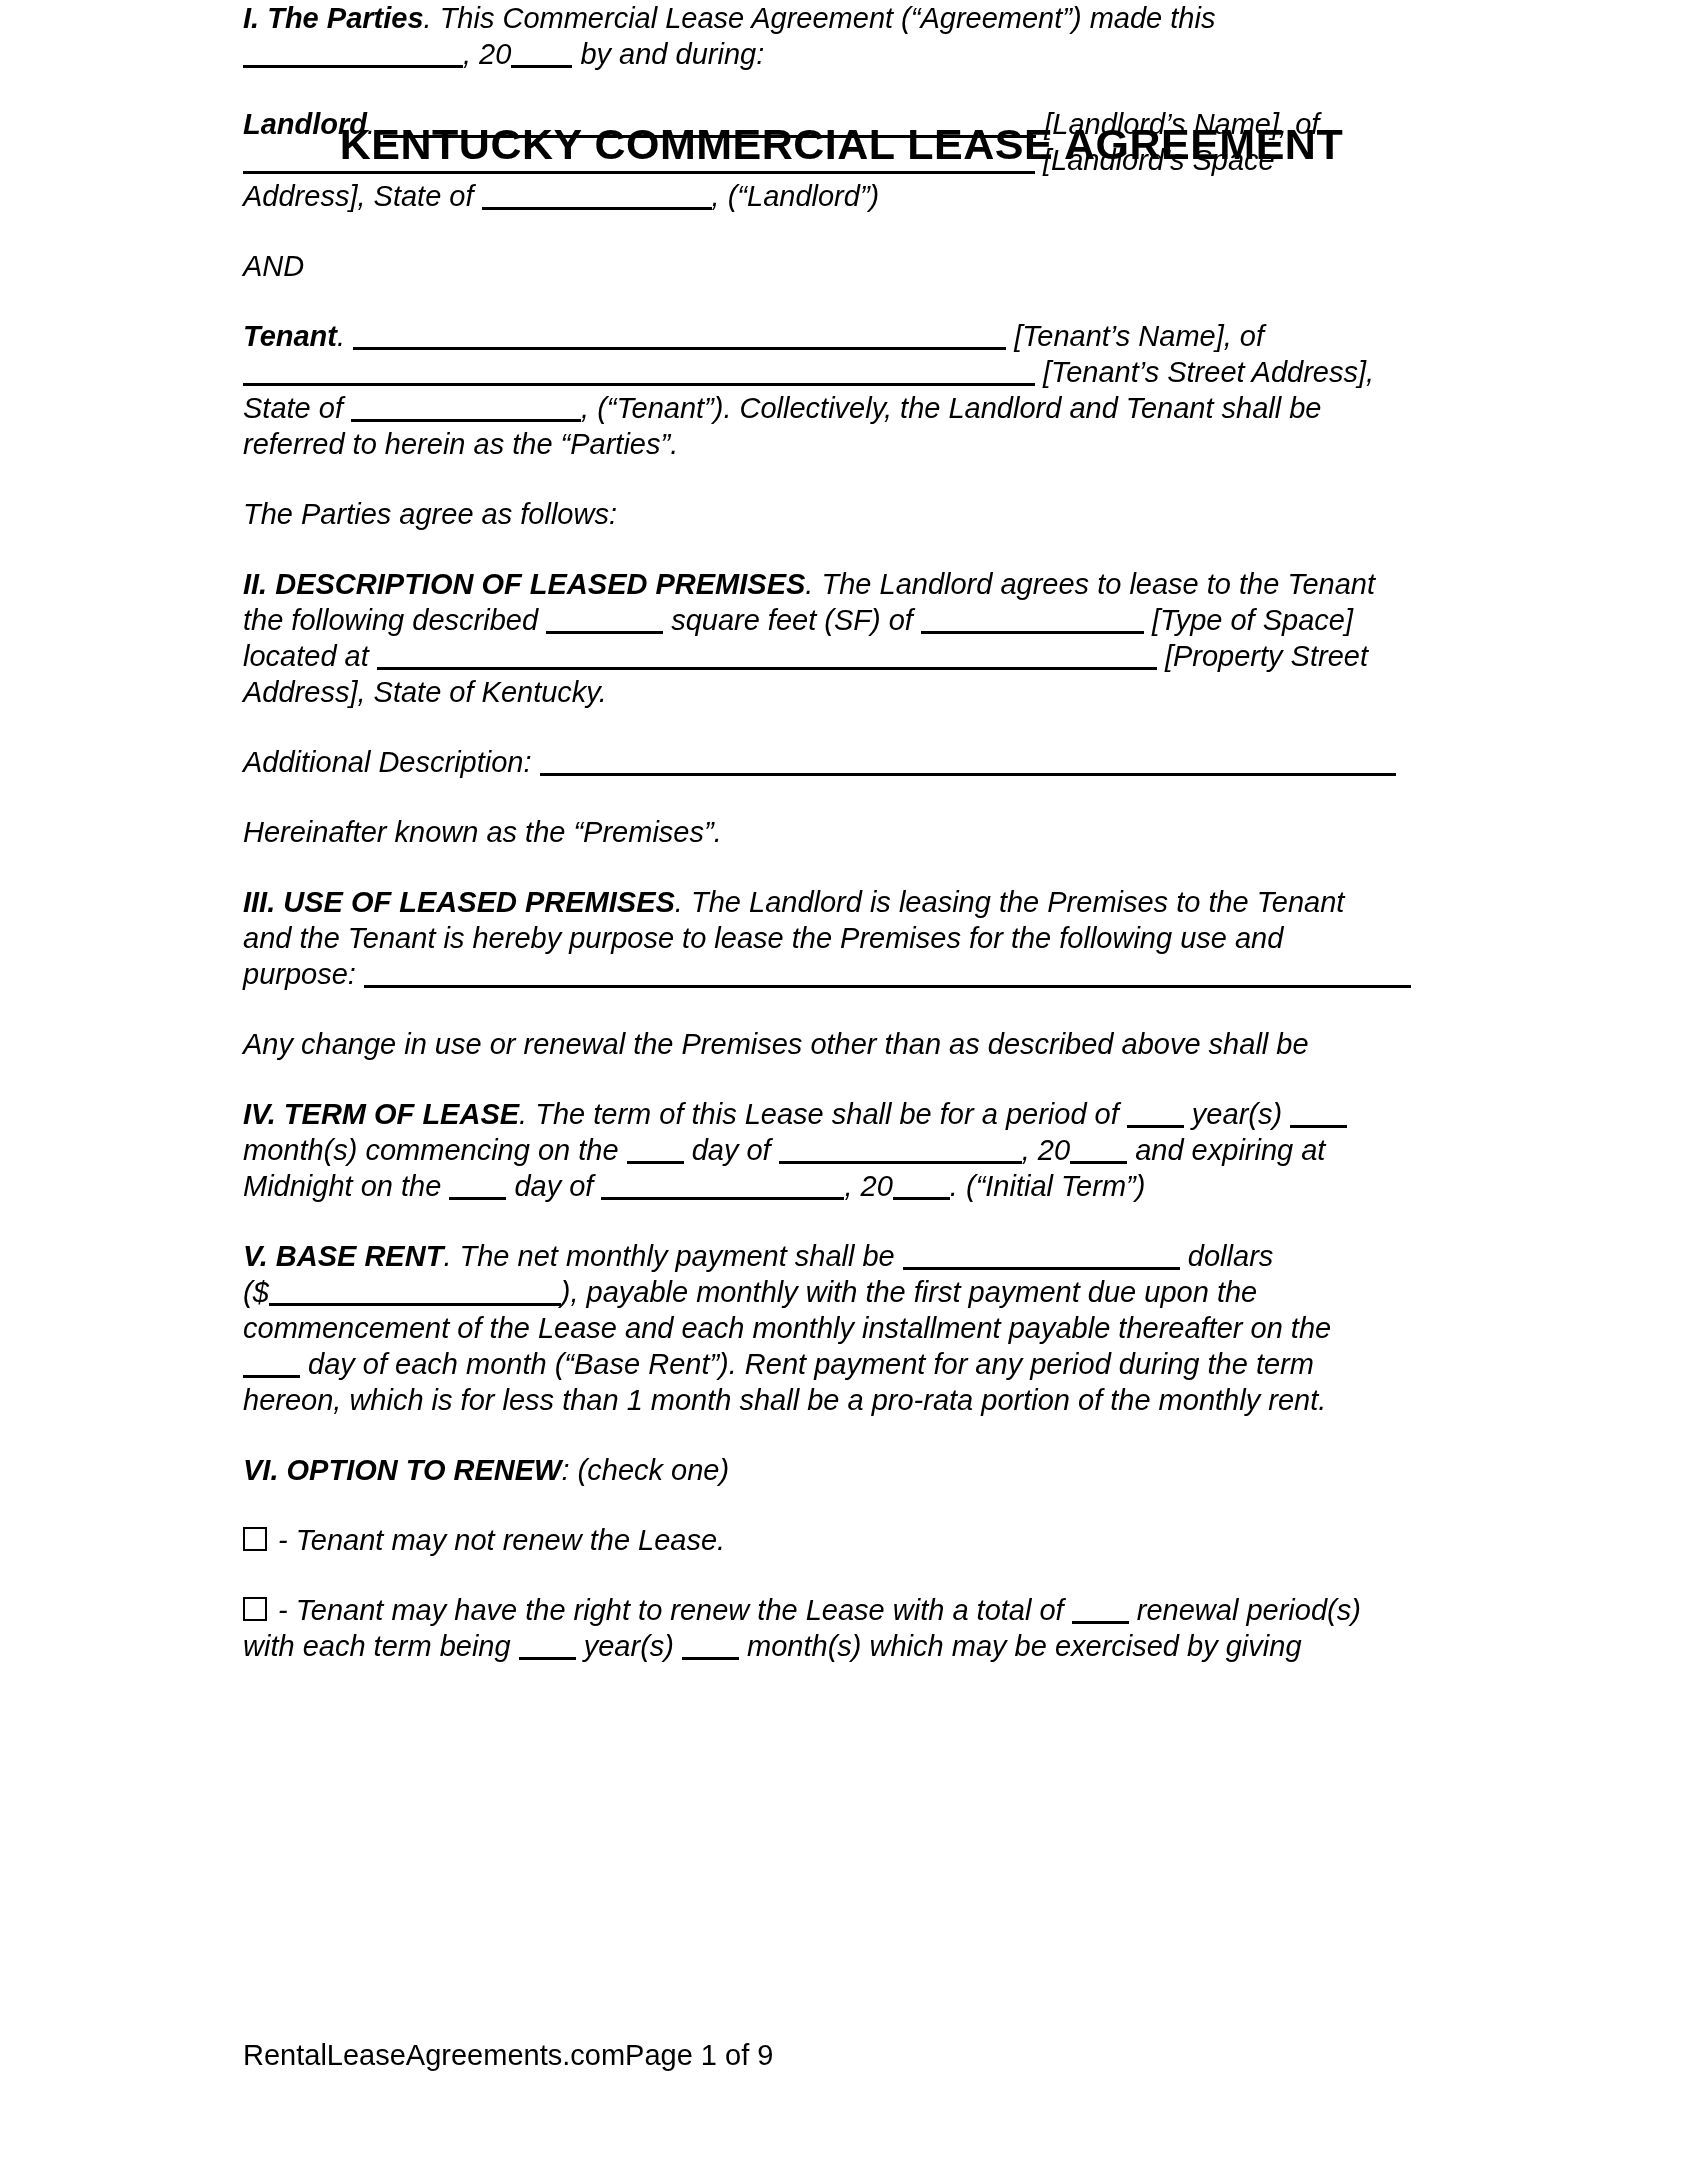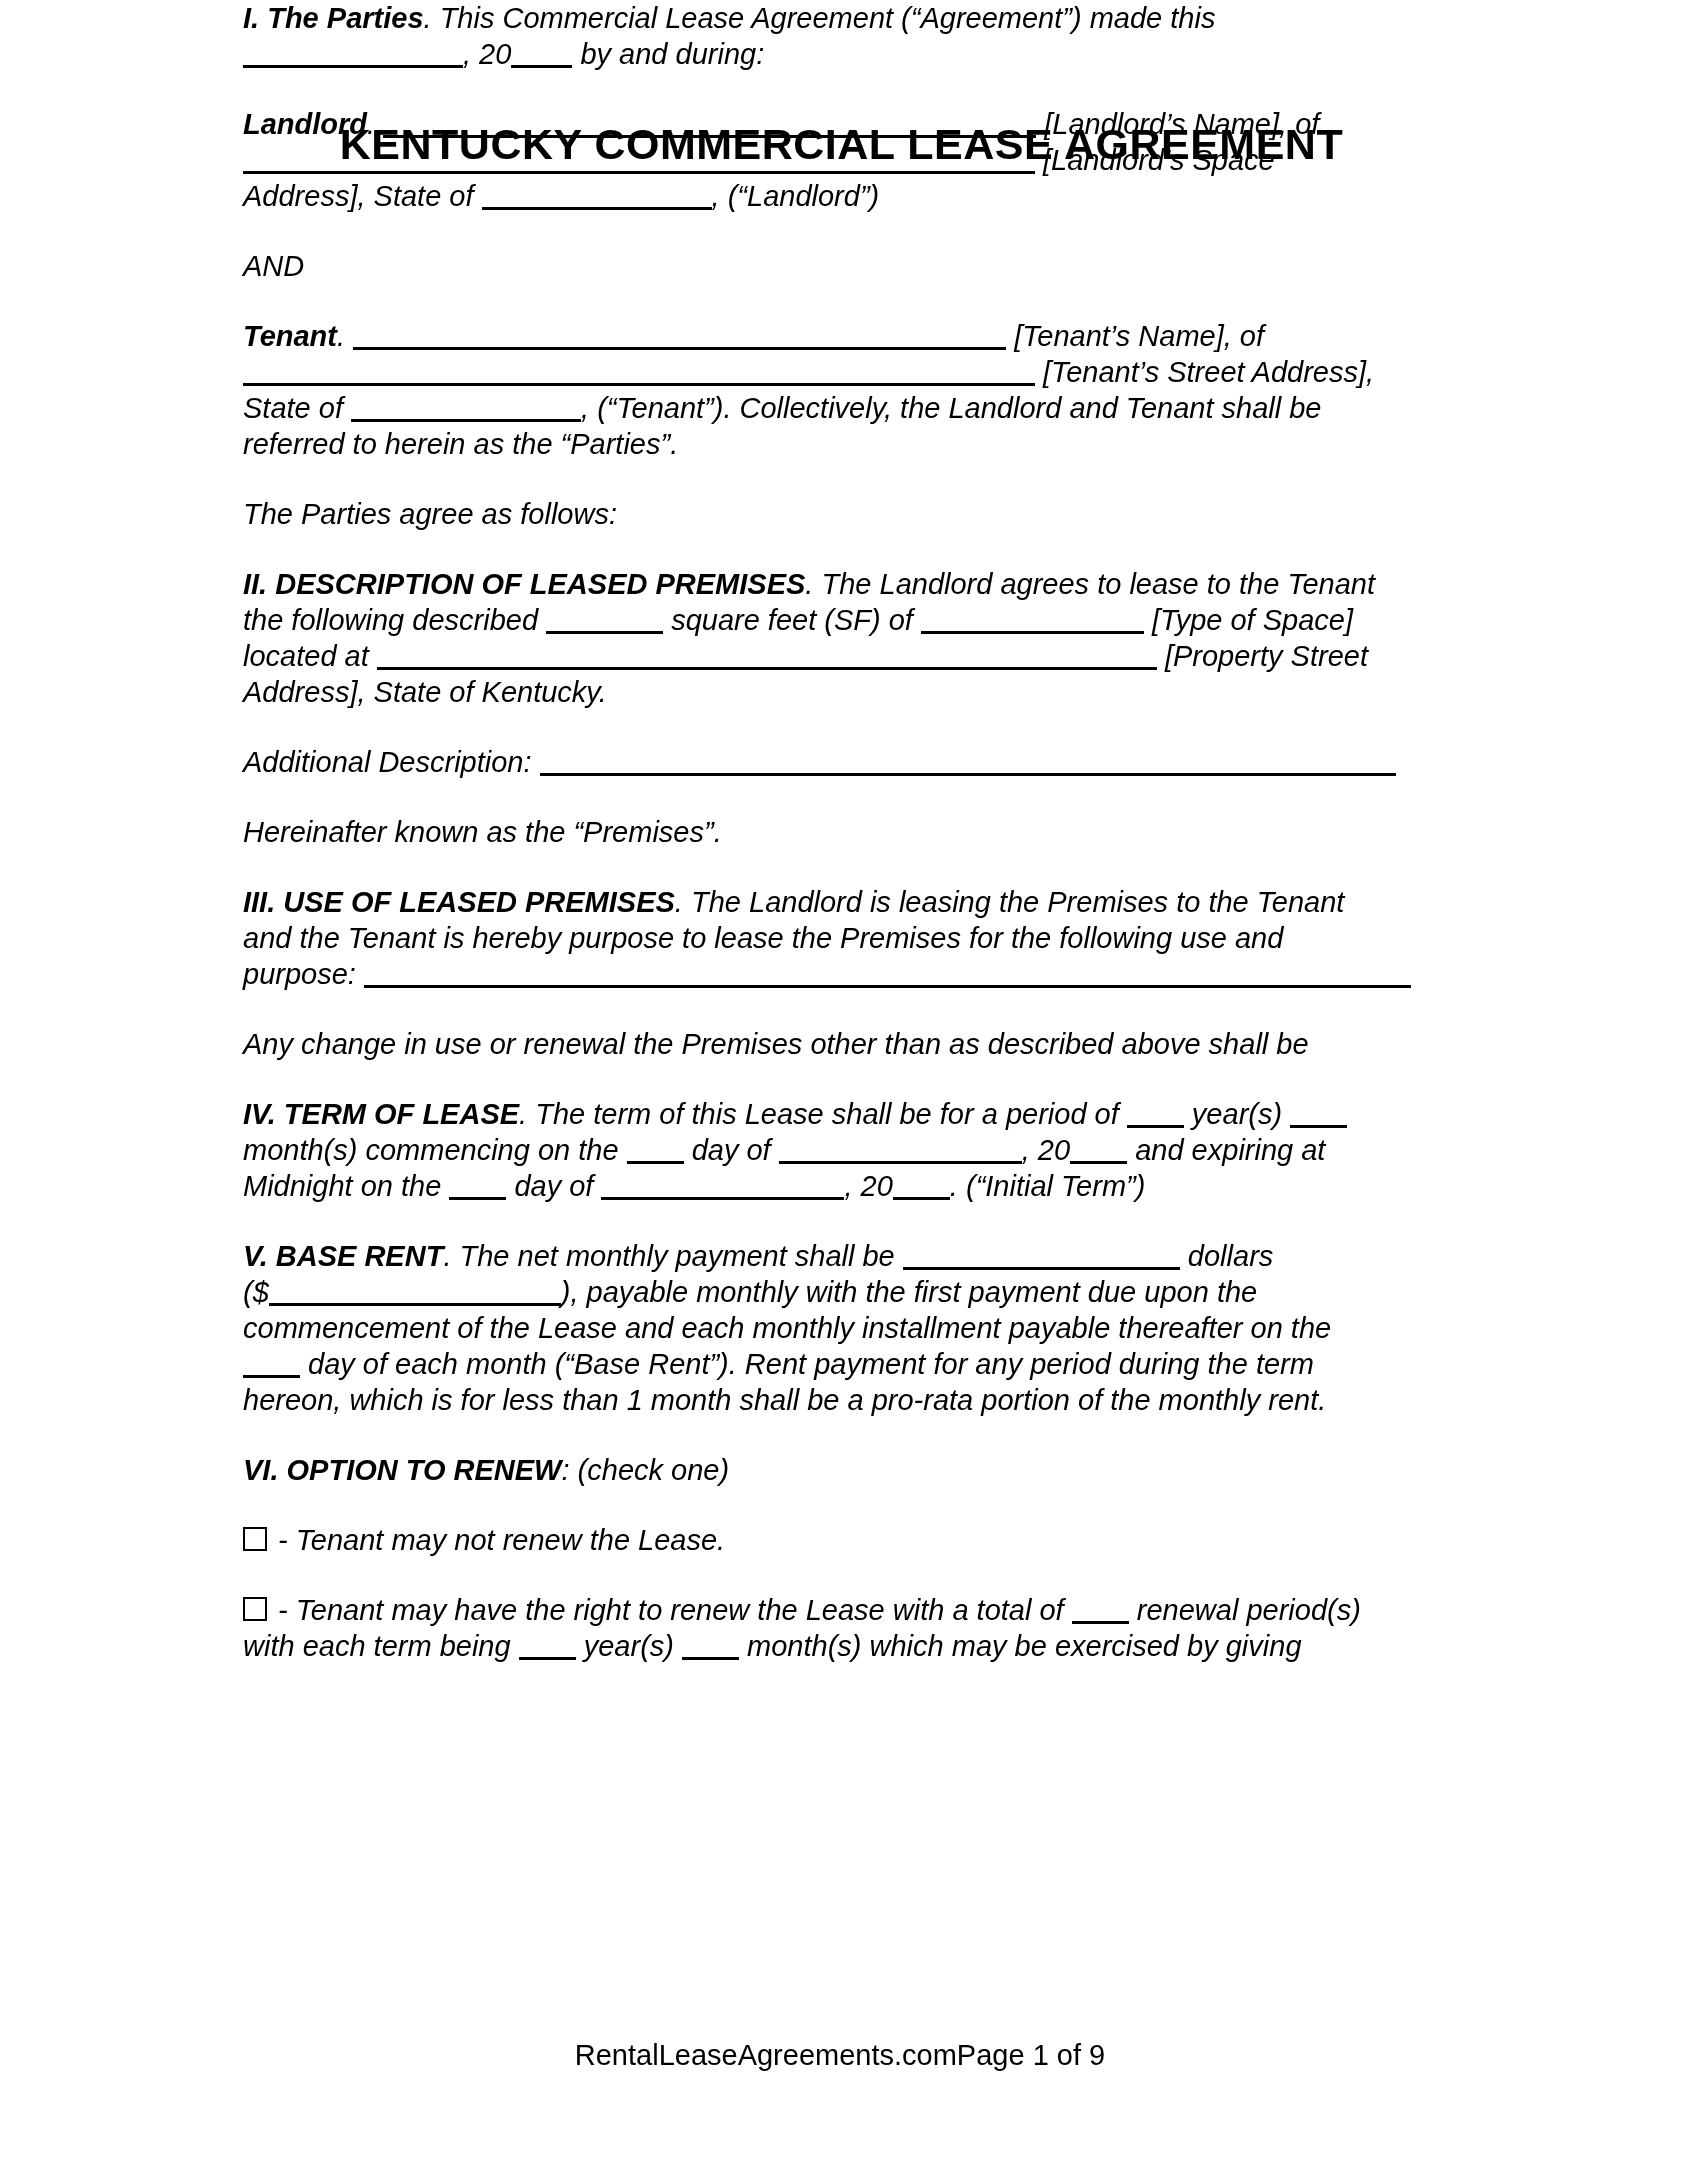--- a/index.html
+++ b/index.html
@@ -54,21 +54,21 @@
     vertical-align: -1px;
     margin-right: 3px;
     background: #ffffff;
   }
   .footer {
     position: absolute;
     left: 243px;
     right: 246px;
     top: 2037px;
     display: flex;
-    justify-content: center;
+    justify-content: flex-start;
     align-items: baseline;
     font-size: 29px;
     line-height: 36px;
   }
 </style>
 </head>
 <body>
 
 <div class="page">
   <h1 class="doc-title">KENTUCKY COMMERCIAL LEASE AGREEMENT</h1>

